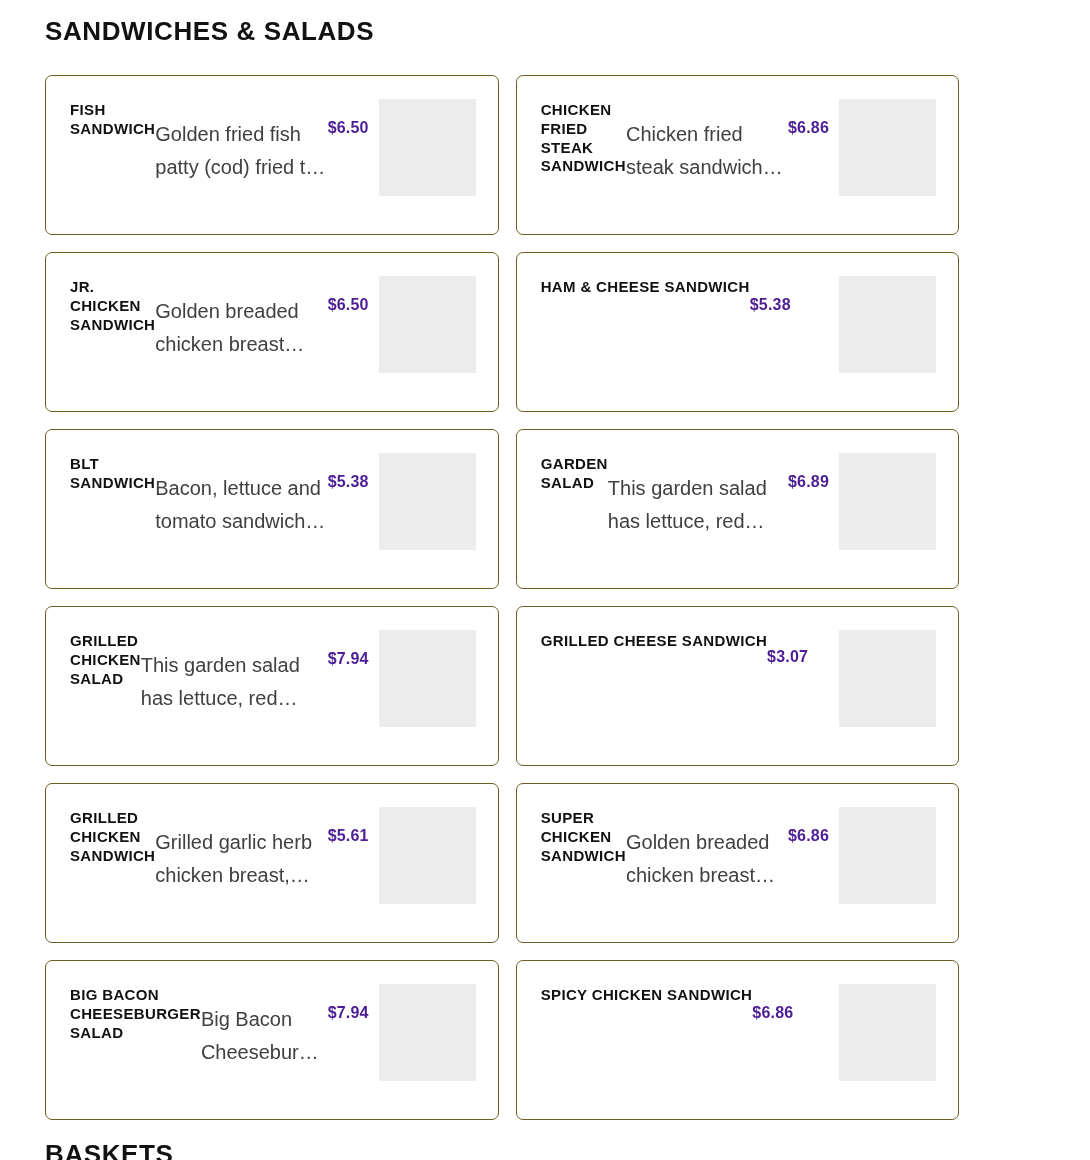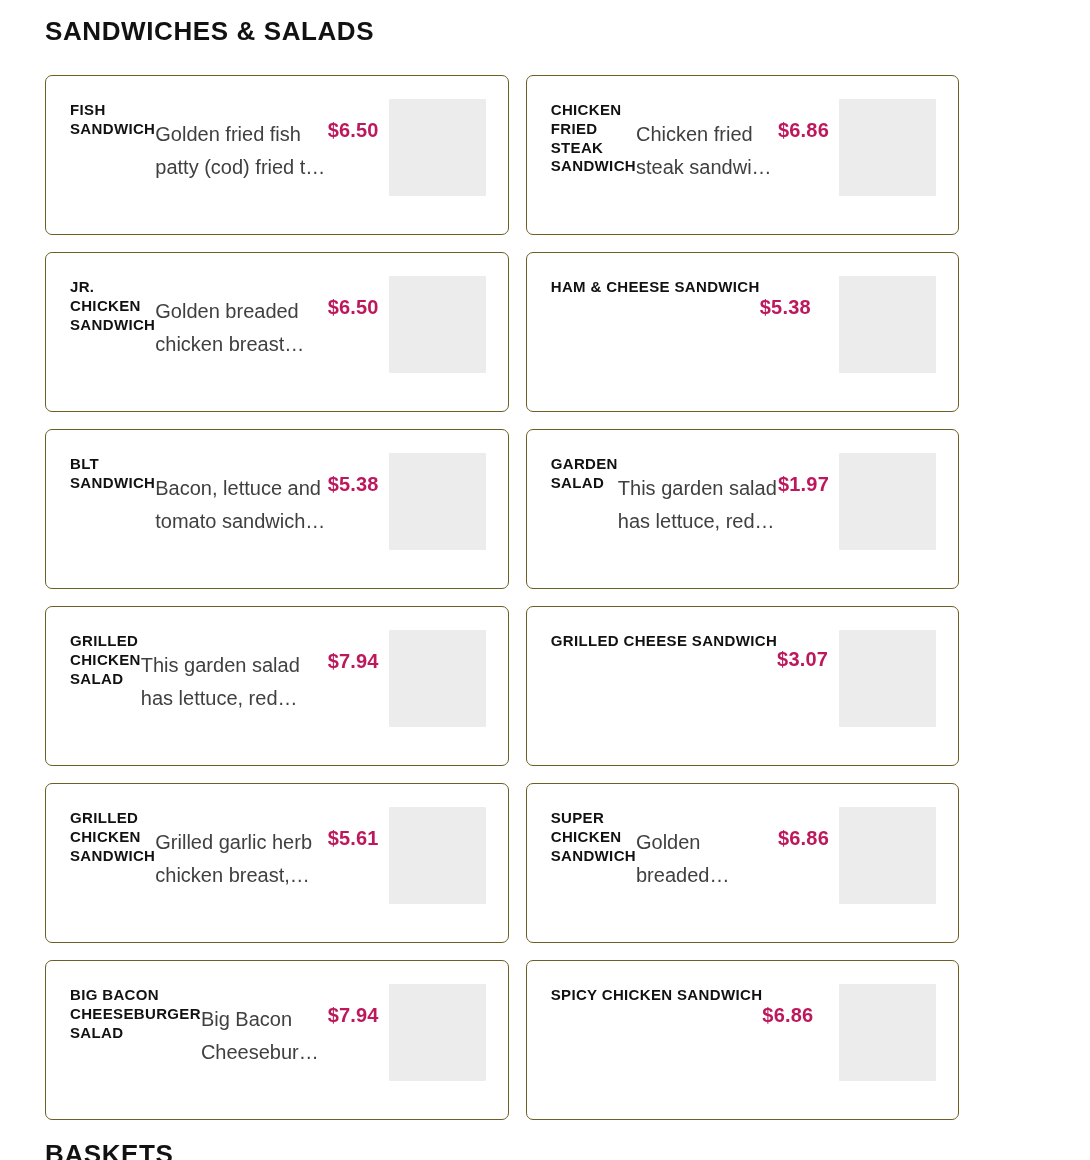--- a/index.html
+++ b/index.html
@@ -74,23 +74,23 @@
     line-height: 1.62;
     margin-top: 17px;
     display: -webkit-box;
     -webkit-line-clamp: 2;
     -webkit-box-orient: vertical;
     overflow: hidden;
     max-width: 332px;
   }
 
   .item-price {
-    font-size: 20px;
-    font-weight: 700;
-    color: #be185d;
+    font-size: 16px;
+    font-weight: 700;
+    color: #4c1d95;
     letter-spacing: 0.2px;
     margin-top: 18px;
   }
 
   .item-price.no-desc { margin-top: 16px; }
 
   .item-thumb {
     width: 97px;
     height: 97px;
     background: #ececec;
@@ -155,21 +155,21 @@
           <div class="item-name">BLT SANDWICH</div>
           <div class="item-desc">Bacon, lettuce and tomato sandwich dressed with mayo.</div>
           <div class="item-price">$5.38</div>
         </div>
         <div class="item-thumb"></div>
       </div>
       <div class="menu-card">
         <div class="card-text">
           <div class="item-name">GARDEN SALAD</div>
           <div class="item-desc">This garden salad has lettuce, red cabbage, carrots, tomatoes and…</div>
-          <div class="item-price">$1.97</div>
+          <div class="item-price">$6.89</div>
         </div>
         <div class="item-thumb"></div>
       </div>
       <div class="menu-card">
         <div class="card-text">
           <div class="item-name">GRILLED CHICKEN SALAD</div>
           <div class="item-desc">This garden salad has lettuce, red cabbage, carrots, tomatoes and…</div>
           <div class="item-price">$7.94</div>
         </div>
         <div class="item-thumb"></div>

